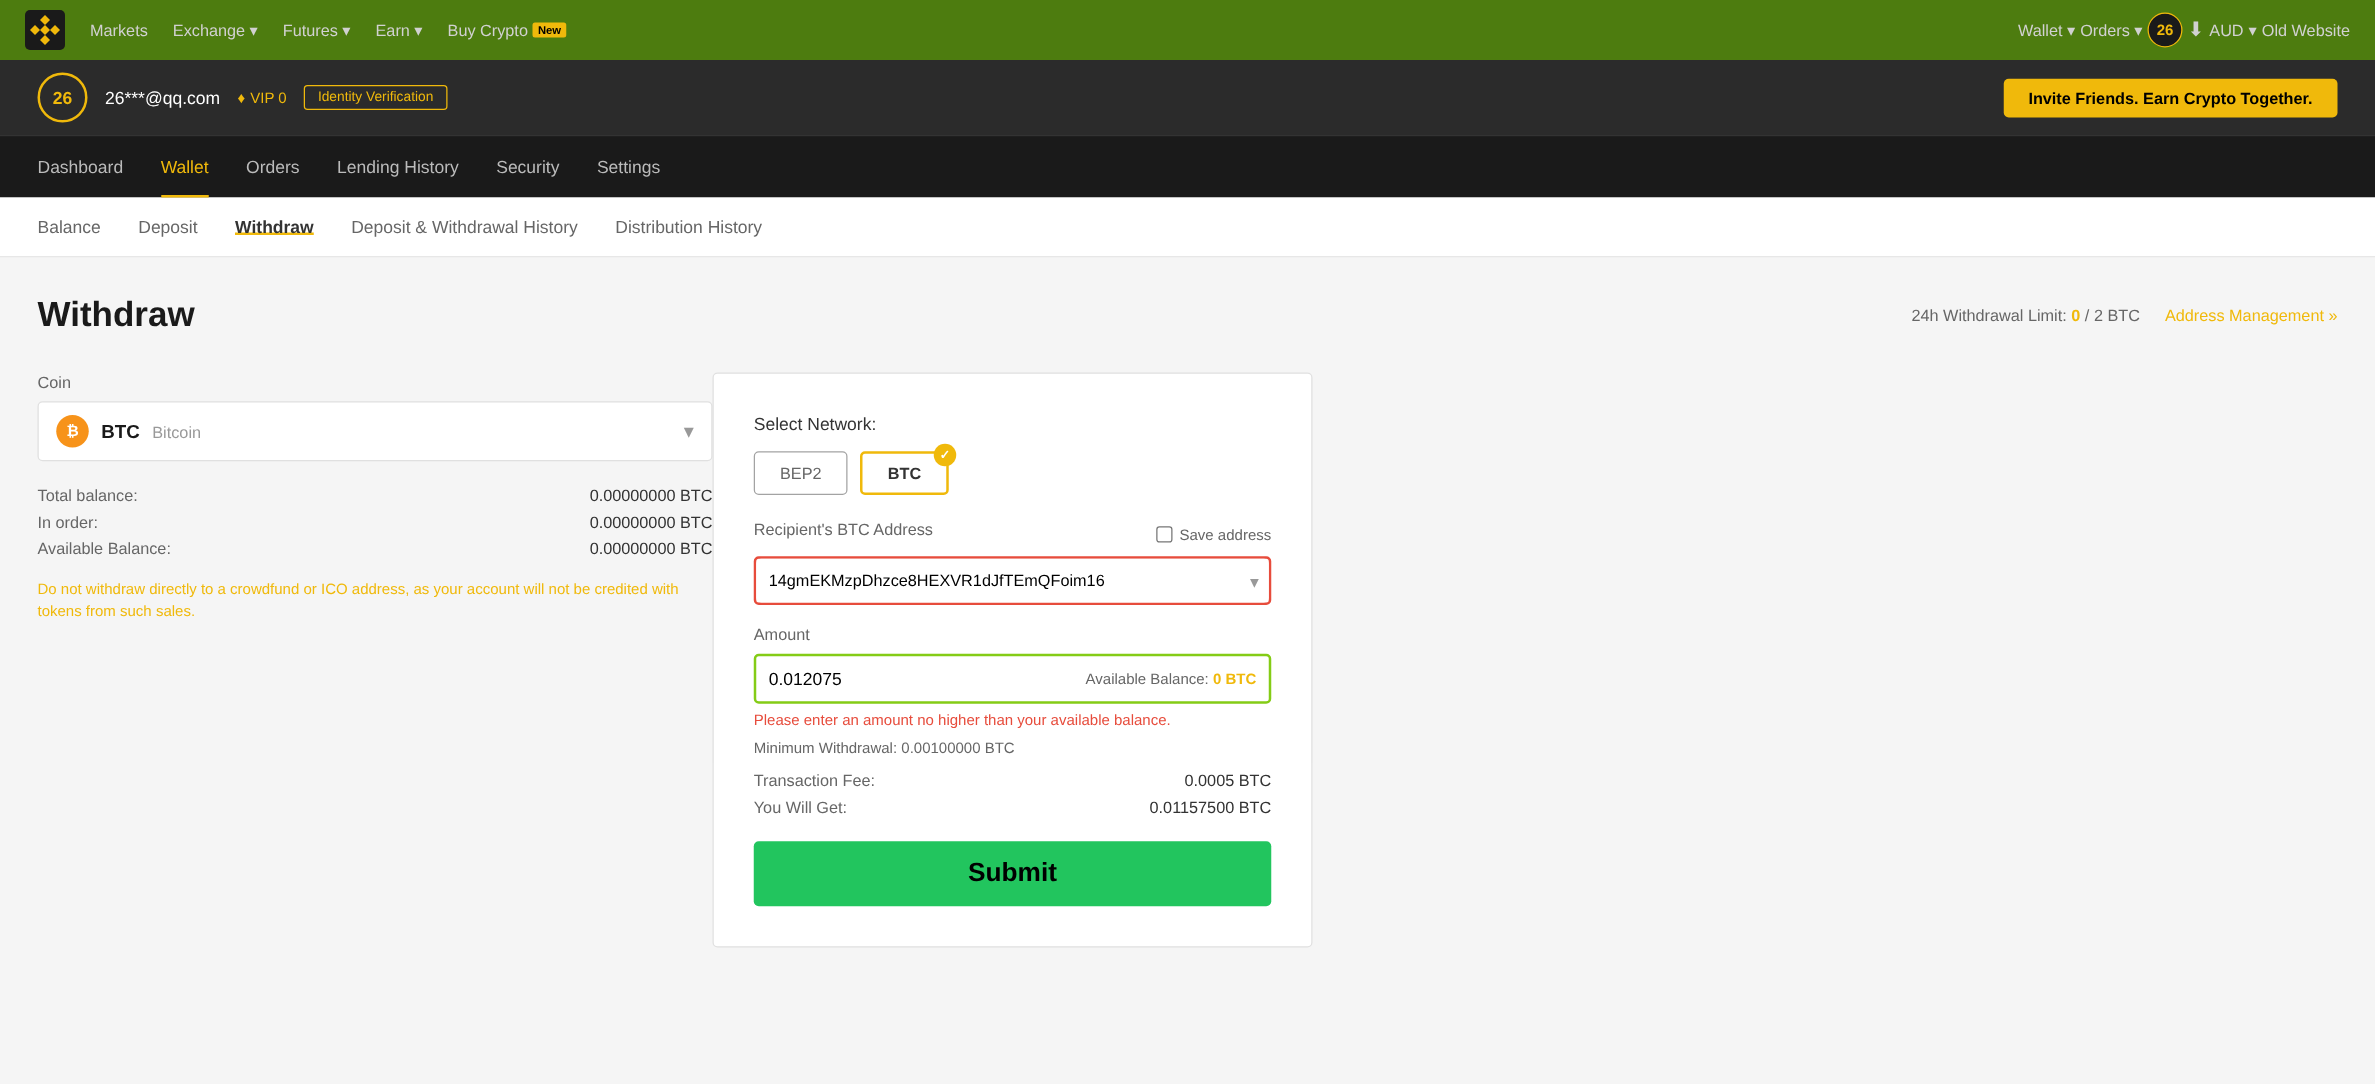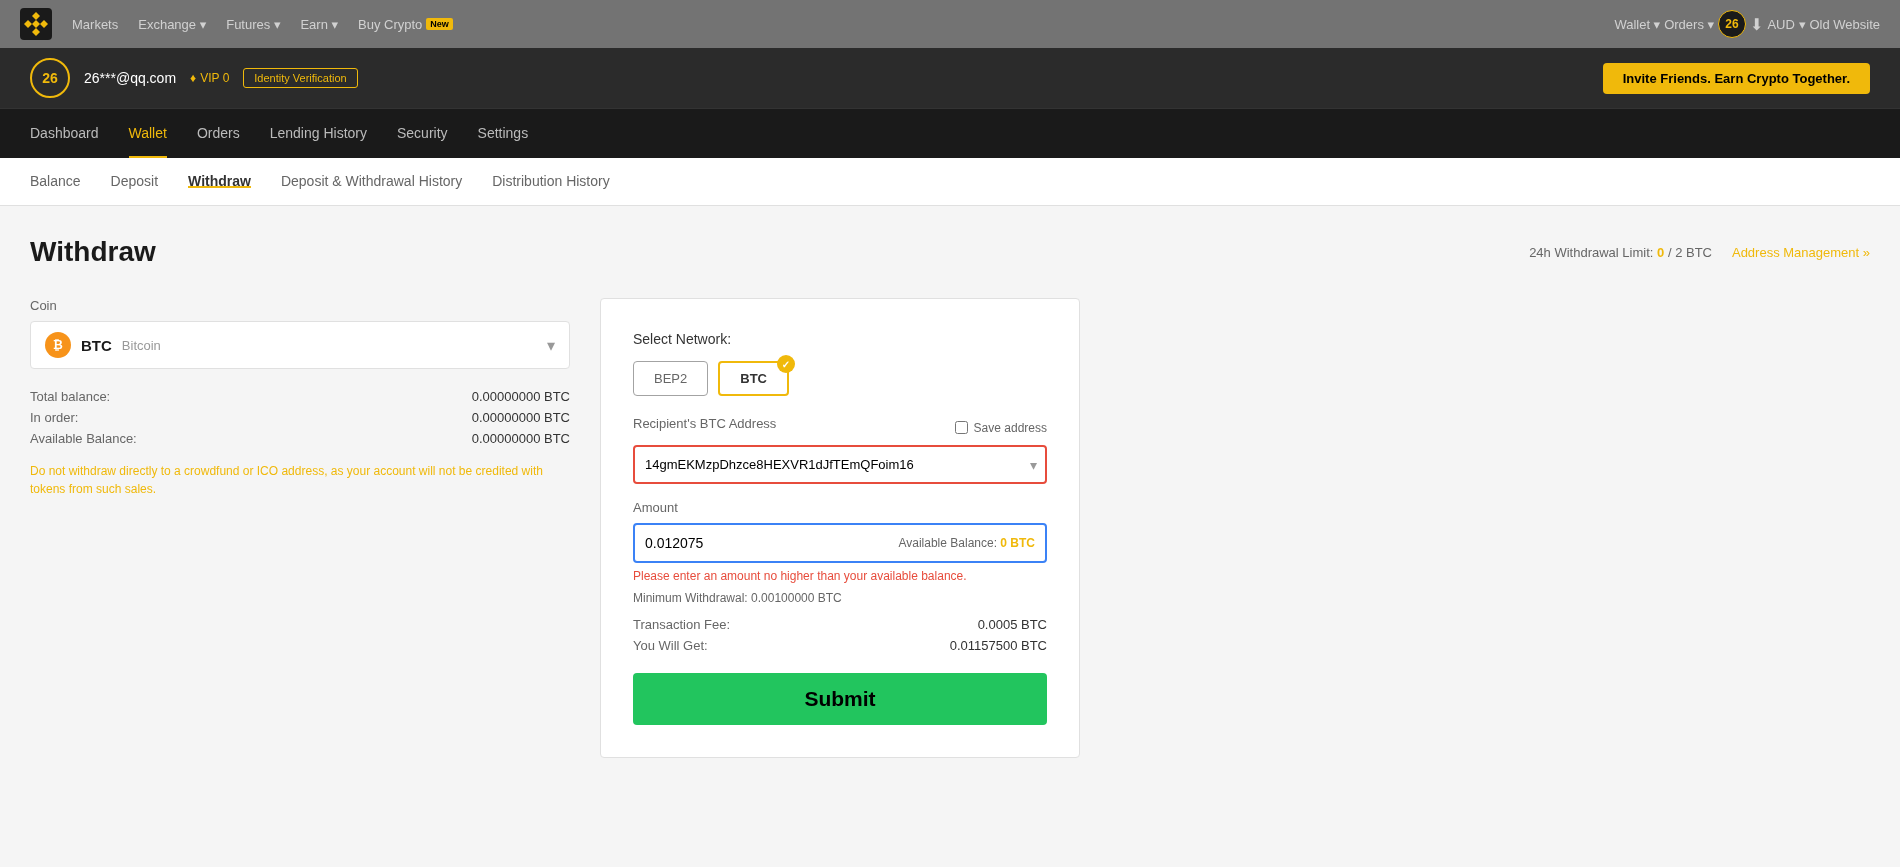--- a/index.html
+++ b/index.html
@@ -1,20 +1,20 @@
 <!DOCTYPE html>
 <html><head>
   <meta charset="utf-8">
   <style>
     * { margin: 0; padding: 0; box-sizing: border-box; }
     body { font-family: 'Arial', sans-serif; background: #f5f5f5; font-size: 14px; color: #333; }
 
     
     .top-nav {
-      background: #737373;
+      background: #4d7c0f;
       height: 48px;
       display: flex;
       align-items: center;
       padding: 0 20px;
       justify-content: space-between;
     }
     .top-nav-left {
       display: flex;
       align-items: center;
       gap: 20px;
@@ -228,21 +228,20 @@
     .address-mgmt-link {
       color: #f0b90b;
       font-size: 13px;
       cursor: pointer;
       text-align: center;
     }
 
     
     .form-section {
       display: flex;
-      gap: 30px;
       align-items: flex-start;
     }
     .left-section {
       flex: 1;
       max-width: 540px;
     }
     .right-section {
       flex: 1;
       max-width: 480px;
       background: #fff;
@@ -394,21 +393,21 @@
       top: 50%;
       transform: translateY(-50%);
       color: #999;
       cursor: pointer;
     }
 
     .amount-area {
       margin-bottom: 12px;
     }
     .amount-input-wrapper {
-      border: 2px solid #3b82f6;
+      border: 2px solid #84cc16;
       border-radius: 4px;
       display: flex;
       align-items: center;
       background: #fff;
       margin-bottom: 6px;
     }
     .amount-input {
       flex: 1;
       padding: 10px;
       border: none;

